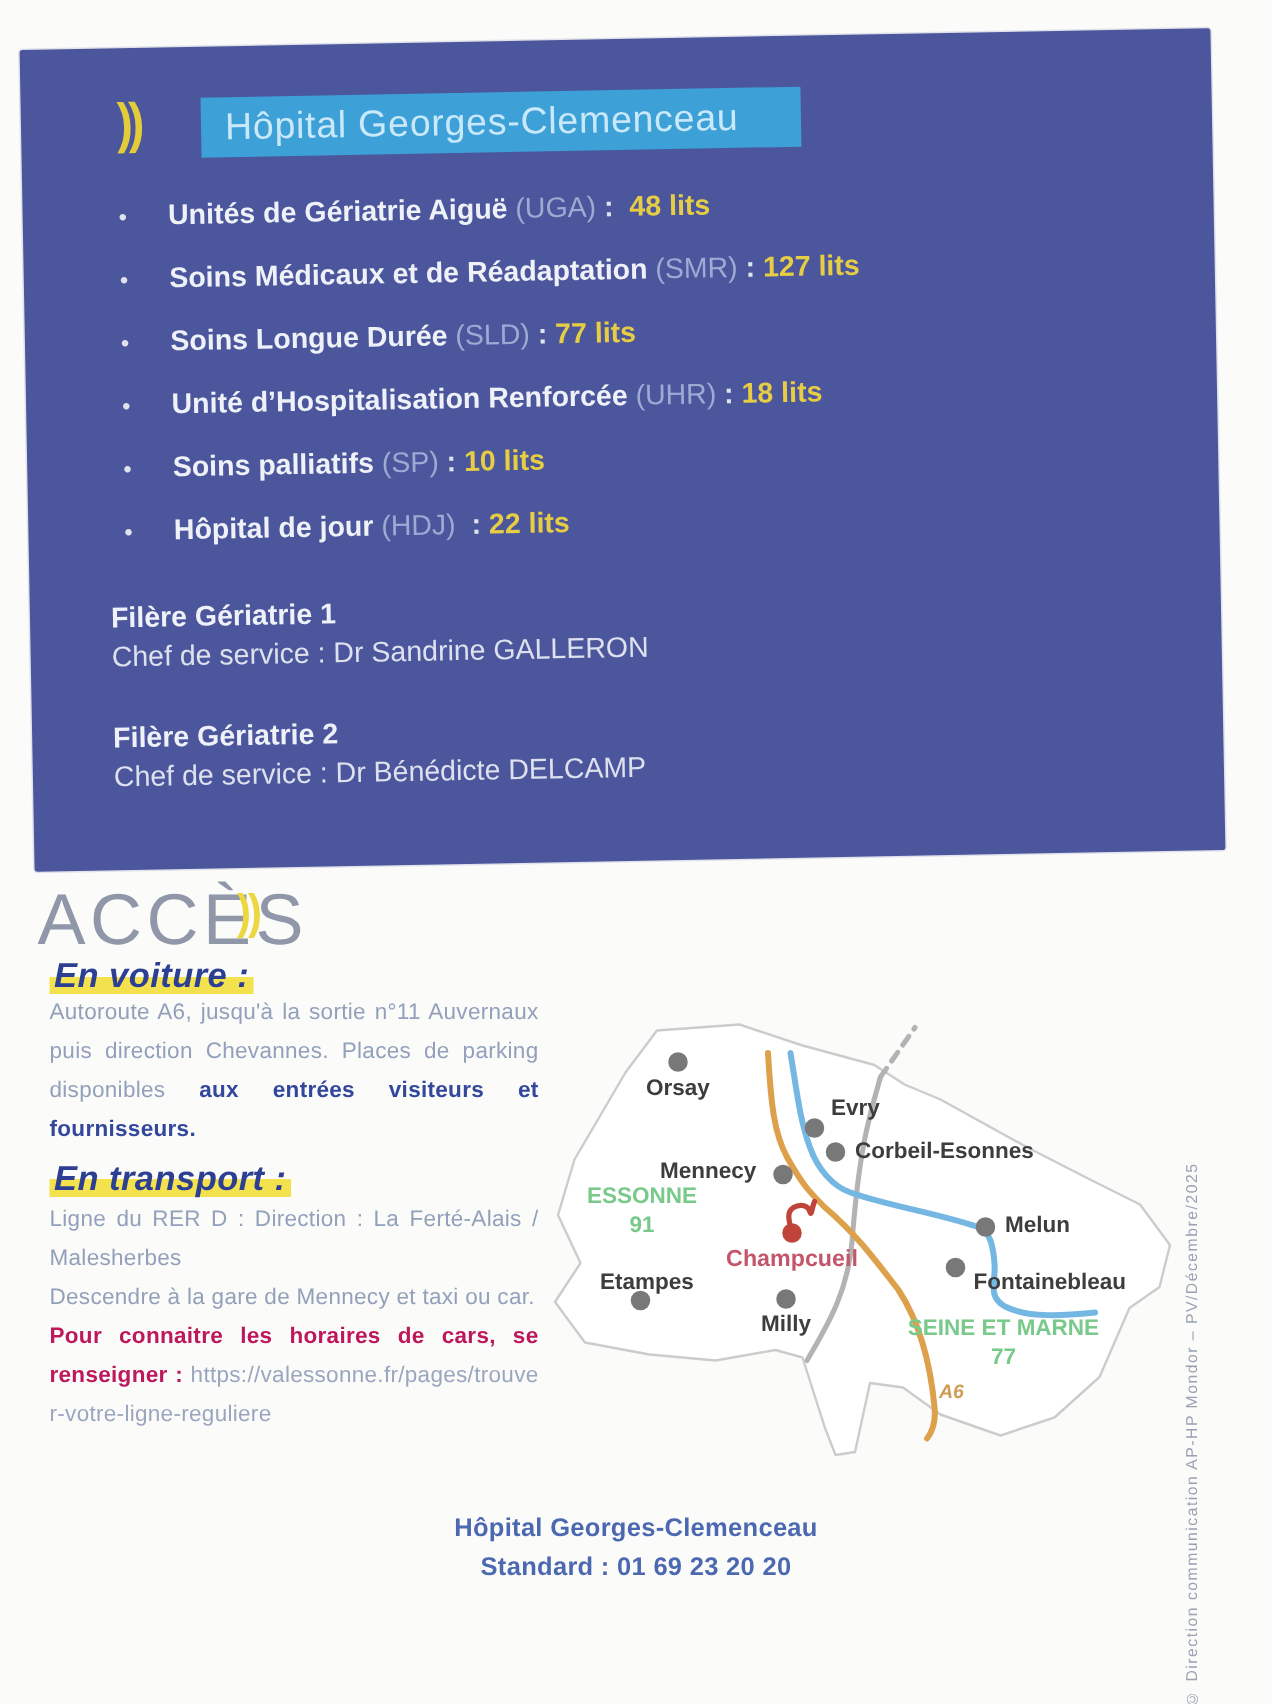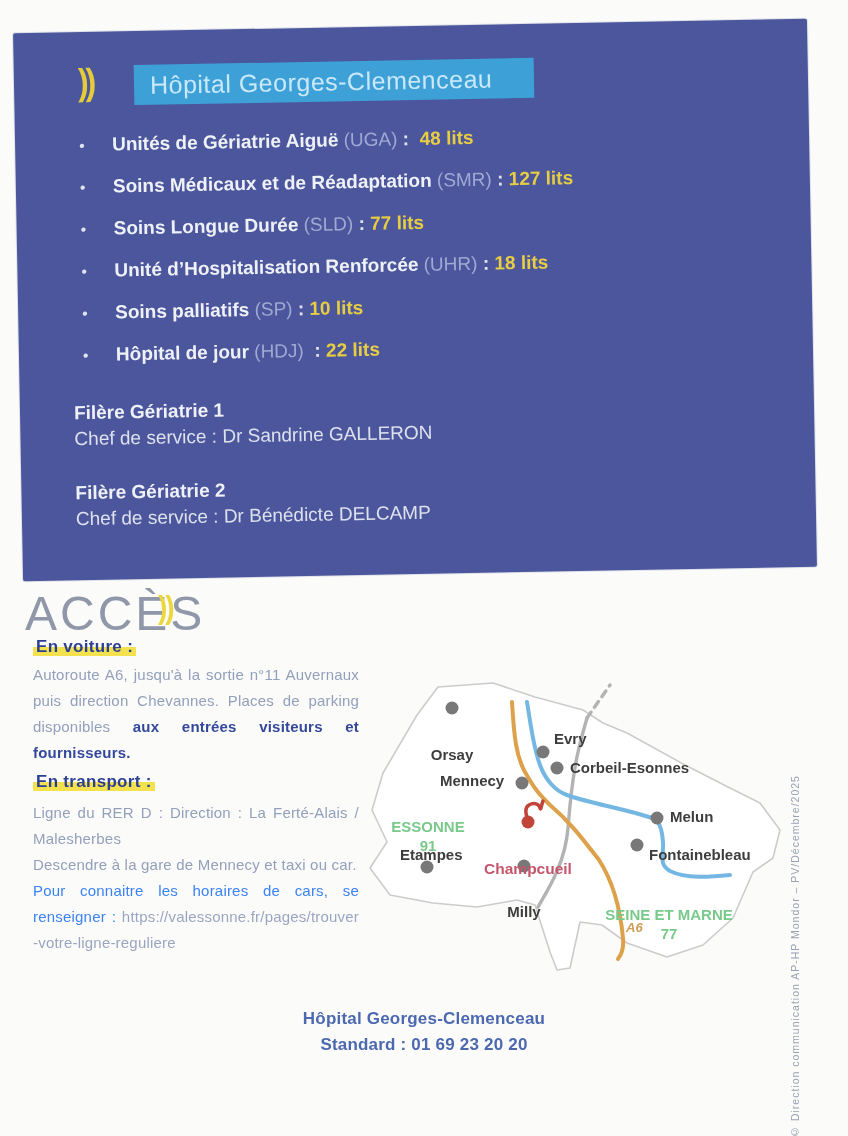--- a/index.html
+++ b/index.html
@@ -39,44 +39,45 @@
   
   .acces-heading{
     left:25px;top:586px;color:#8f97a9;font-size:48px;font-weight:300;
     letter-spacing:3px;
   }
   .acces-chevrons{
     left:158px;top:592px;color:#ecd73e;font-size:28px;font-weight:800;
     letter-spacing:-2px;transform:scaleY(1.15);
   }
   .hl-label{
-    font-size:17px;font-weight:700;color:#2d3f92;letter-spacing:.3px;
+    font-size:23px;font-weight:700;color:#2d3f92;letter-spacing:.3px;
     background:linear-gradient(to bottom, transparent 52%, #f3e24e 52%, #f3e24e 96%, transparent 96%);
     padding:0 3px;
+    font-style:italic;
   }
   .car-label{left:33px;top:637px;}
   .transit-label{left:33px;top:772px;}
   .para{
     left:33px;width:326px;margin:0;text-align:justify;
     font-size:15px;line-height:26px;color:#93a0bb;letter-spacing:.2px;
   }
   .car-para{top:662px;}
   .transit-para{top:800px;}
   .para strong{color:#33489c;font-weight:700;}
-  .para .semi{color:#3b82f6;font-weight:400;}
+  .para .semi{color:#be185d;font-weight:700;}
   .para .link{color:#9aa6c0;text-decoration:none;word-break:break-all;}
 
   
   .map{left:352px;top:658px;width:456px;height:350px;}
   .map svg{position:absolute;left:0;top:0;}
   .map-label{
     position:absolute;font-size:15px;font-weight:700;color:#3d3d3d;
     white-space:nowrap;
   }
-  .map-label.center{text-align:center;margin-top:29px;}
+  .map-label.center{text-align:center;}
   .region-label{color:#79c98b;line-height:19px;}
   .champcueil{color:#c4566b;font-size:15.5px;}
   .road-label{color:#cf9c55;font-style:italic;font-weight:700;font-size:13px;}
 
   
   .footer{
     left:0;right:0;top:1006px;text-align:center;
     color:#4b68b0;font-size:17px;font-weight:700;line-height:26px;letter-spacing:.2px;
   }
 

